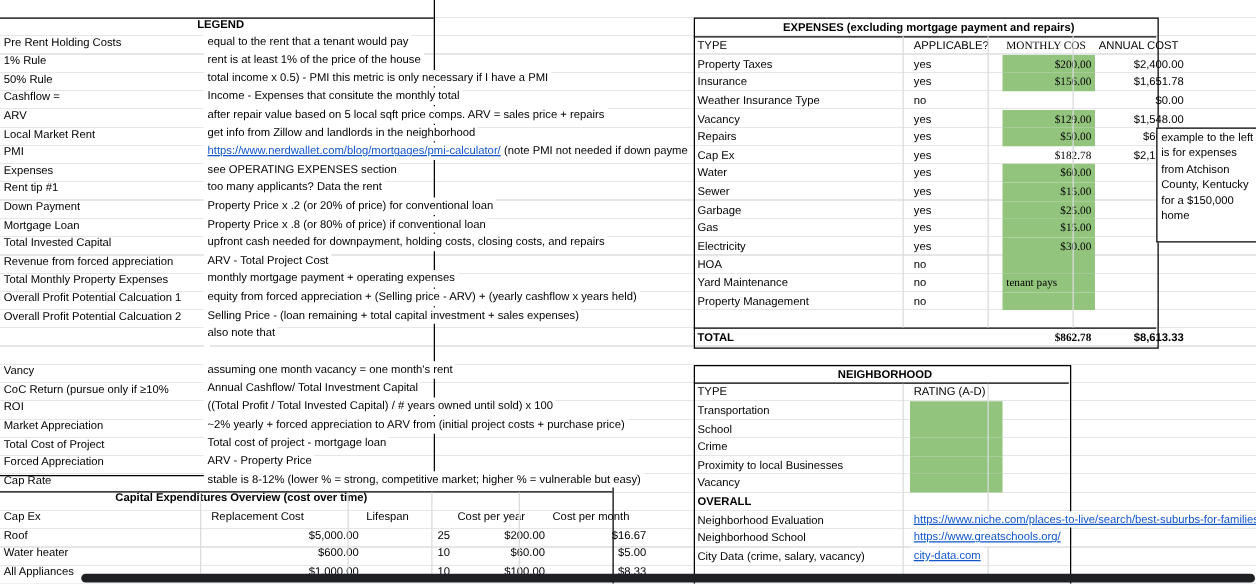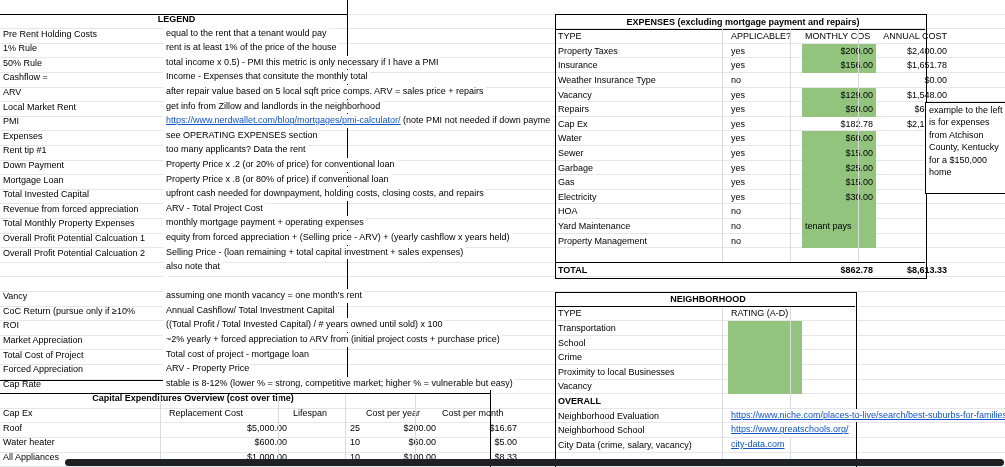--- a/index.html
+++ b/index.html
@@ -17,21 +17,21 @@
   .bold{font-weight:bold;}
   .center{text-align:center;}
   .term{flex:none;width:160px;padding:0 0 4px 3px;overflow:hidden;}
   .def{position:relative;z-index:2;background:#fff;padding:0 2px 0 3px;height:13.6px;line-height:13.6px;align-self:flex-start;display:inline-block;}
   .lnk{color:#1155cc;text-decoration:underline;text-align:right;}
   .g{background:#93c47d;}
   
   .w-legendtitle{width:347px;}
   .c-item{width:160px;}.c-cost{width:118px;}.c-life{width:67px;}.c-year{width:70px;}.c-month{width:75px;}
   .capex-title{width:380px;}
-  .e-type{width:167px;}.e-app{width:68px;}.e-mon{width:68px;}.e-ann{width:68px;text-align:right;}
+  .e-type{width:167px;}.e-app{width:68px;}.e-mon{width:68px;font-family:Liberation Serif, serif;}.e-ann{width:68px;}
   .exp-title{width:370px;}
   .n-title{width:300px;}.n-rating{width:68px;}
   
   .ln{position:absolute;z-index:1;background:#000;}
   .vln{width:1px;}
   .hln{height:1px;}
   .ltln{position:absolute;z-index:1;background:#d9dbdd;width:1px;}
   .box{position:absolute;z-index:1;border:1px solid #000;pointer-events:none;background:transparent;}
   .noteBox{position:absolute;z-index:2;left:925px;top:102px;width:79px;height:88px;border:1px solid #000;background:#fff;
     white-space:normal;line-height:12.4px;padding:1px 3px;overflow:hidden;}

